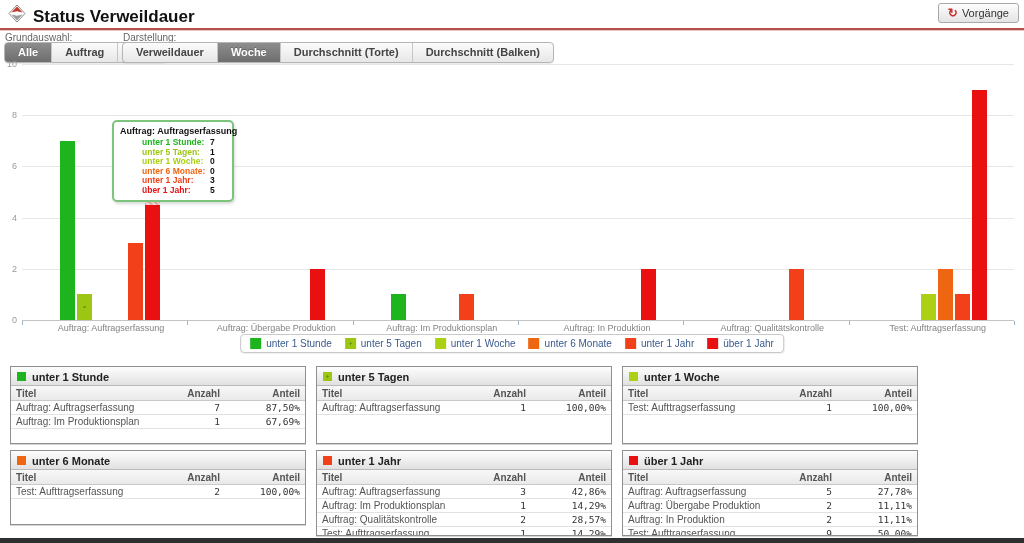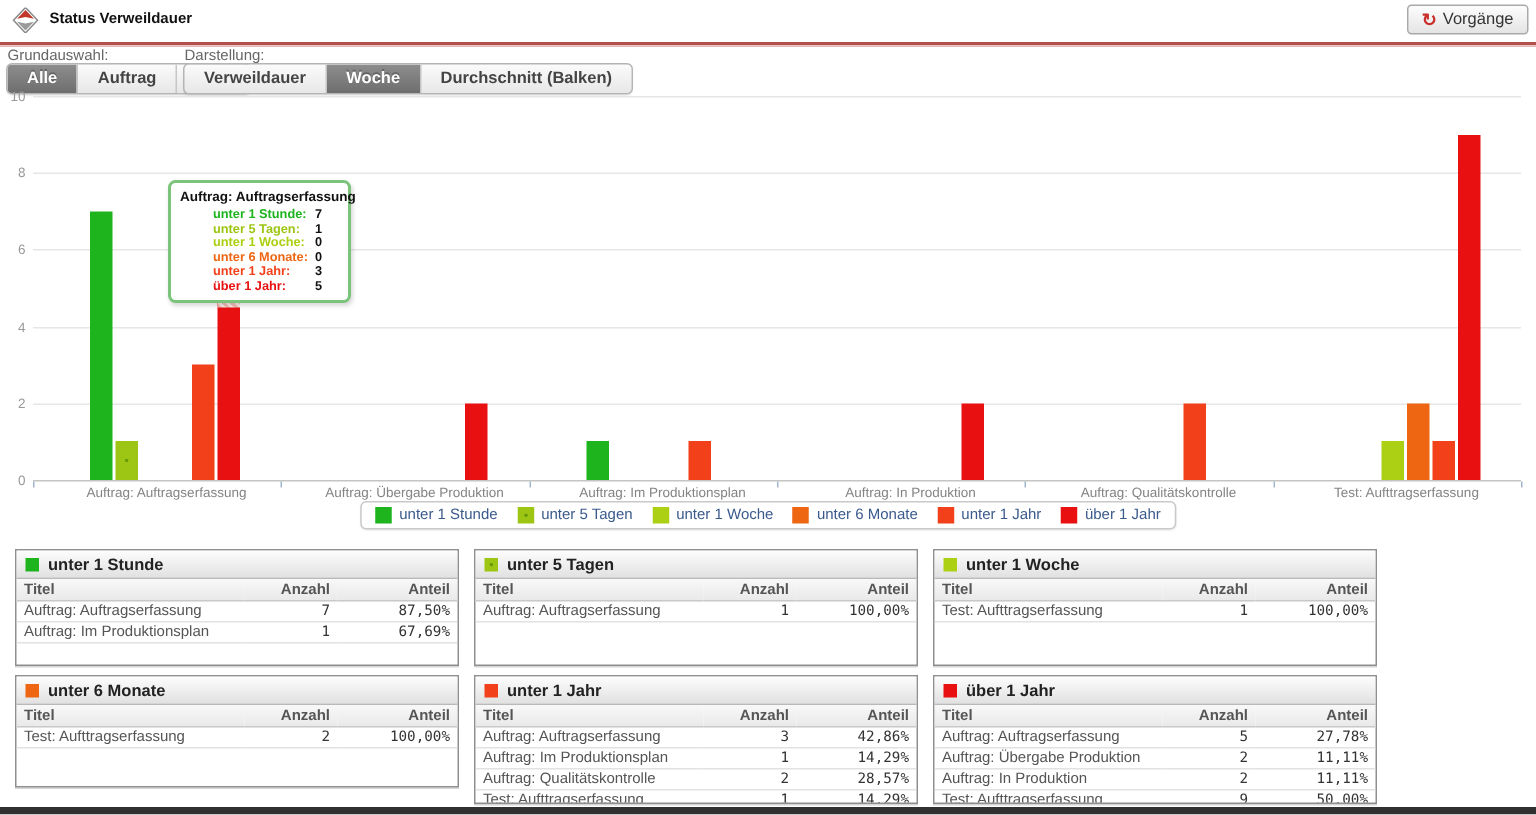--- a/index.html
+++ b/index.html
@@ -2,21 +2,21 @@
 <html><head>
 <meta charset="utf-8">
 <style>
   html,body{margin:0;padding:0;}
   body{width:1024px;height:543px;position:relative;overflow:hidden;background:#fff;
        font-family:"Liberation Sans",sans-serif;}
 
   
   .header{position:absolute;top:0;left:0;width:1024px;height:28px;background:#fff;}
   .logo{position:absolute;left:8px;top:5px;width:18px;height:17px;}
-  .page-title{position:absolute;left:33px;top:7px;margin:0;font-size:10px;font-weight:bold;color:#111;}
+  .page-title{position:absolute;left:33px;top:7px;margin:0;font-size:17px;font-weight:bold;color:#111;}
   .vorg-btn{position:absolute;right:5px;top:3px;height:20px;display:flex;align-items:center;gap:4px;
             padding:0 9px;font-family:inherit;font-size:11px;color:#333;border:1px solid #a9a9a9;border-radius:3px;
             background:linear-gradient(#fdfdfd,#e4e4e4);cursor:pointer;}
   .vorg-btn .ref-ic{color:#c9302c;font-size:12px;font-weight:bold;line-height:1;}
   .red-rule{position:absolute;top:28px;left:0;width:1024px;height:2px;background:#b4504c;border-bottom:1px solid #e8c7c6;}
 
   
   .ctl-label{position:absolute;top:32px;font-size:10px;color:#666;}
   #lbl-grund{left:5px;} #lbl-darst{left:123px;}
   .btn-group{position:absolute;top:42px;display:inline-flex;border:1px solid #b5b5b5;border-radius:4px;
@@ -95,20 +95,21 @@
 <div class="ctl-label" id="lbl-grund">Grundauswahl:</div>
 <div class="ctl-label" id="lbl-darst">Darstellung:</div>
 <div class="btn-group" id="grp-grund">
     <button class="seg selected">Alle</button>
     <button class="seg">Auftrag</button>
     <button class="seg">Test</button>
   </div>
 <div class="btn-group" id="grp-darst">
     <button class="seg">Verweildauer</button>
     <button class="seg selected">Woche</button>
+    <button class="seg">Durchschnitt (Torte)</button>
     <button class="seg">Durchschnitt (Balken)</button>
   </div>
 
 <div id="chart">
     <div class="gridline base" style="top: 320px;"></div>
     <div class="ytick" style="top: 315px;">0</div>
     <div class="gridline" style="top: 268.8px;"></div>
     <div class="ytick" style="top: 263.8px;">2</div>
     <div class="gridline" style="top: 217.6px;"></div>
     <div class="ytick" style="top: 212.6px;">4</div>

